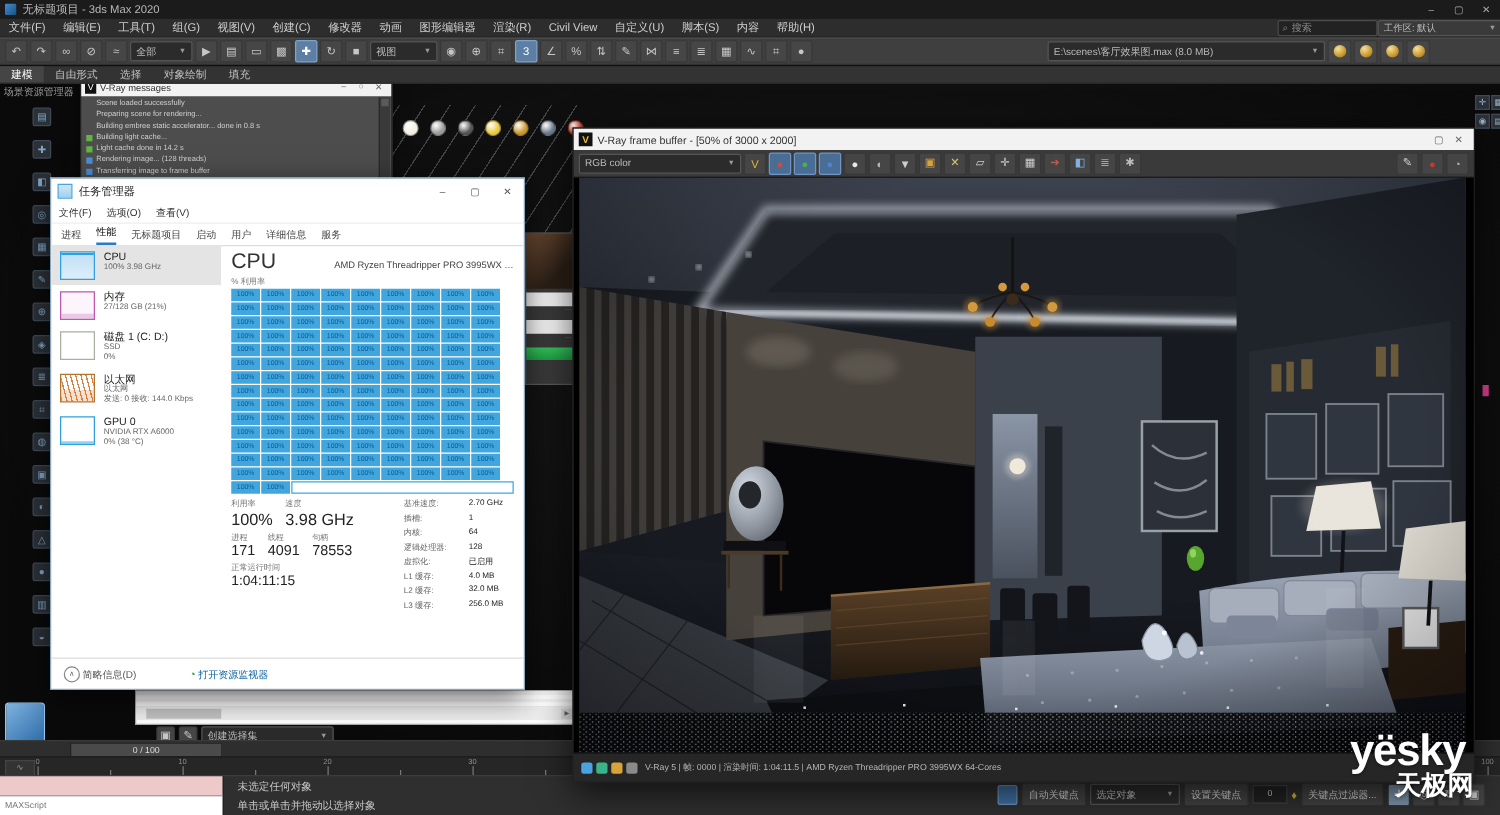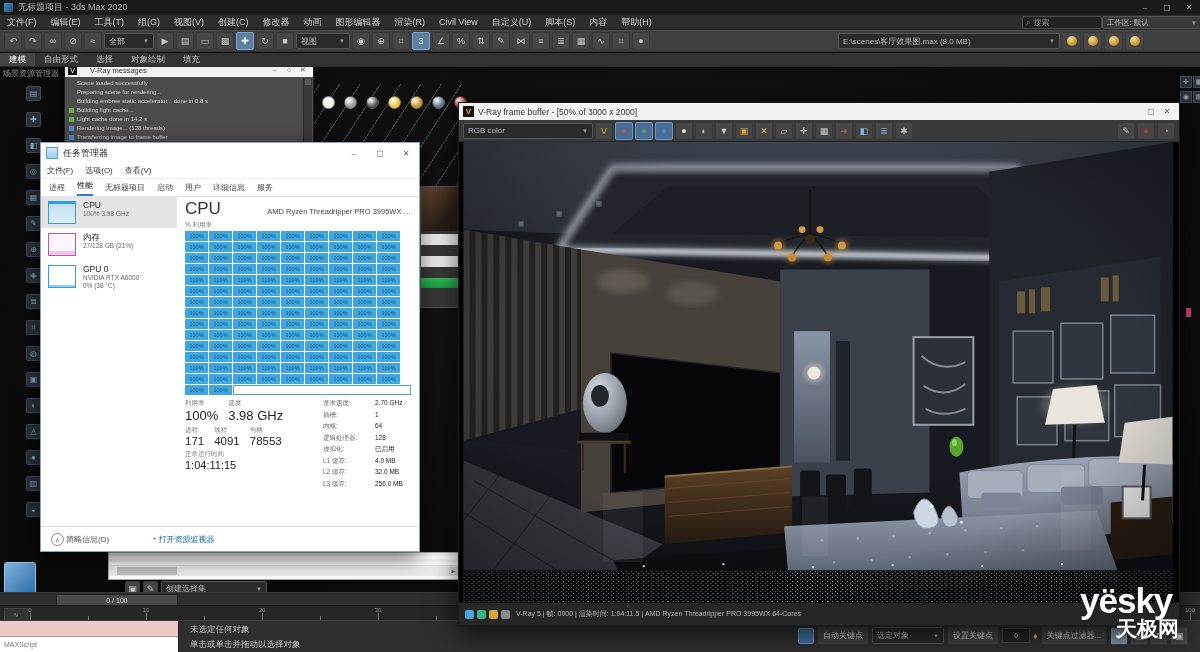--- a/index.html
+++ b/index.html
@@ -32,21 +32,21 @@
   #scene-explorer-title{left:3px;top:68px;font-size:8px;color:#9a9a9a;z-index:19;}
   #left-strip{left:26px;top:86px;display:flex;flex-direction:column;gap:11px;z-index:3;}
   .lsic{width:13px;height:13px;background:#2c3138;border:1px solid #3e4a56;border-radius:2px;color:#7fa6c9;font-size:8px;display:flex;align-items:center;justify-content:center;}
   #spheres{left:322px;top:96px;display:flex;gap:9px;z-index:3;}
   .sphere{width:11px;height:11px;border-radius:50%;border:1px solid rgba(0,0,0,.4);}
   #cmdpanel{left:1180px;top:76px;display:grid;grid-template-columns:10px 10px;gap:3px;z-index:3;}
   .cpic{width:10px;height:10px;font-size:7px;color:#9ab4c8;background:#2c3138;border:1px solid #3e4a56;display:flex;align-items:center;justify-content:center;}
   #magenta-mark{left:1186px;top:308px;width:5px;height:9px;background:#d8408c;z-index:3;}
   
   #vmsg{left:64px;top:62px;width:248px;height:86px;background:#4d4d4d;border:1px solid #222;box-shadow:0 3px 10px rgba(0,0,0,.5);z-index:5;}
-  #vmsg .tb{height:14px;background:#f2f2f2;display:flex;align-items:center;padding:0 3px;gap:13px;}
+  #vmsg .tb{height:14px;background:#f2f2f2;display:flex;align-items:center;padding:0 3px;gap:3px;}
   #vmsg .vicon{width:9px;height:9px;background:#111;color:#fff;font-size:7px;display:flex;align-items:center;justify-content:center;}
   #vmsg .tt{font-size:7.5px;color:#333;}
   #vmsg .wb{font-size:7px;color:#666;width:14px;text-align:center;}
   #vmsg .body{position:relative;height:70px;overflow:hidden;padding:2px 12px 2px 4px;box-sizing:border-box;}
   .log-line{font-size:6px;line-height:9px;color:#cfcfcf;white-space:nowrap;display:flex;align-items:center;gap:3px;}
   .log-b{width:5px;height:5px;flex:none;}
   #vmsg .sb{position:absolute;right:1px;top:1px;width:8px;height:66px;background:#3a3a3a;border-left:1px solid #2a2a2a;}
   #vmsg .sb i{display:block;width:6px;height:6px;margin:1px auto;background:#5a5a5a;}
   
   #tm{left:40px;top:142px;width:378px;height:408px;background:#fff;border:1px solid #88a6bd;box-shadow:0 6px 22px rgba(0,0,0,.6);z-index:7;font-family:"Liberation Sans",sans-serif;}
@@ -368,20 +368,36 @@
           <div>
             <div class="side-name">CPU</div>
             <div class="side-sub">100% 3.98 GHz</div>
           </div>
         </div>
         <div class="side-item">
           <div class="thumb mem"></div>
           <div>
             <div class="side-name">内存</div>
             <div class="side-sub">27/128 GB (21%)</div>
+          </div>
+        </div>
+        <div class="side-item">
+          <div class="thumb disk"></div>
+          <div>
+            <div class="side-name">磁盘 1 (C: D:)</div>
+            <div class="side-sub">SSD</div>
+            <div class="side-sub">0%</div>
+          </div>
+        </div>
+        <div class="side-item">
+          <div class="thumb net"></div>
+          <div>
+            <div class="side-name">以太网</div>
+            <div class="side-sub">以太网</div>
+            <div class="side-sub">发送: 0 接收: 144.0 Kbps</div>
           </div>
         </div>
         <div class="side-item">
           <div class="thumb gpu"></div>
           <div>
             <div class="side-name">GPU 0</div>
             <div class="side-sub">NVIDIA RTX A6000</div>
             <div class="side-sub">0% (38 °C)</div>
           </div>
         </div>

